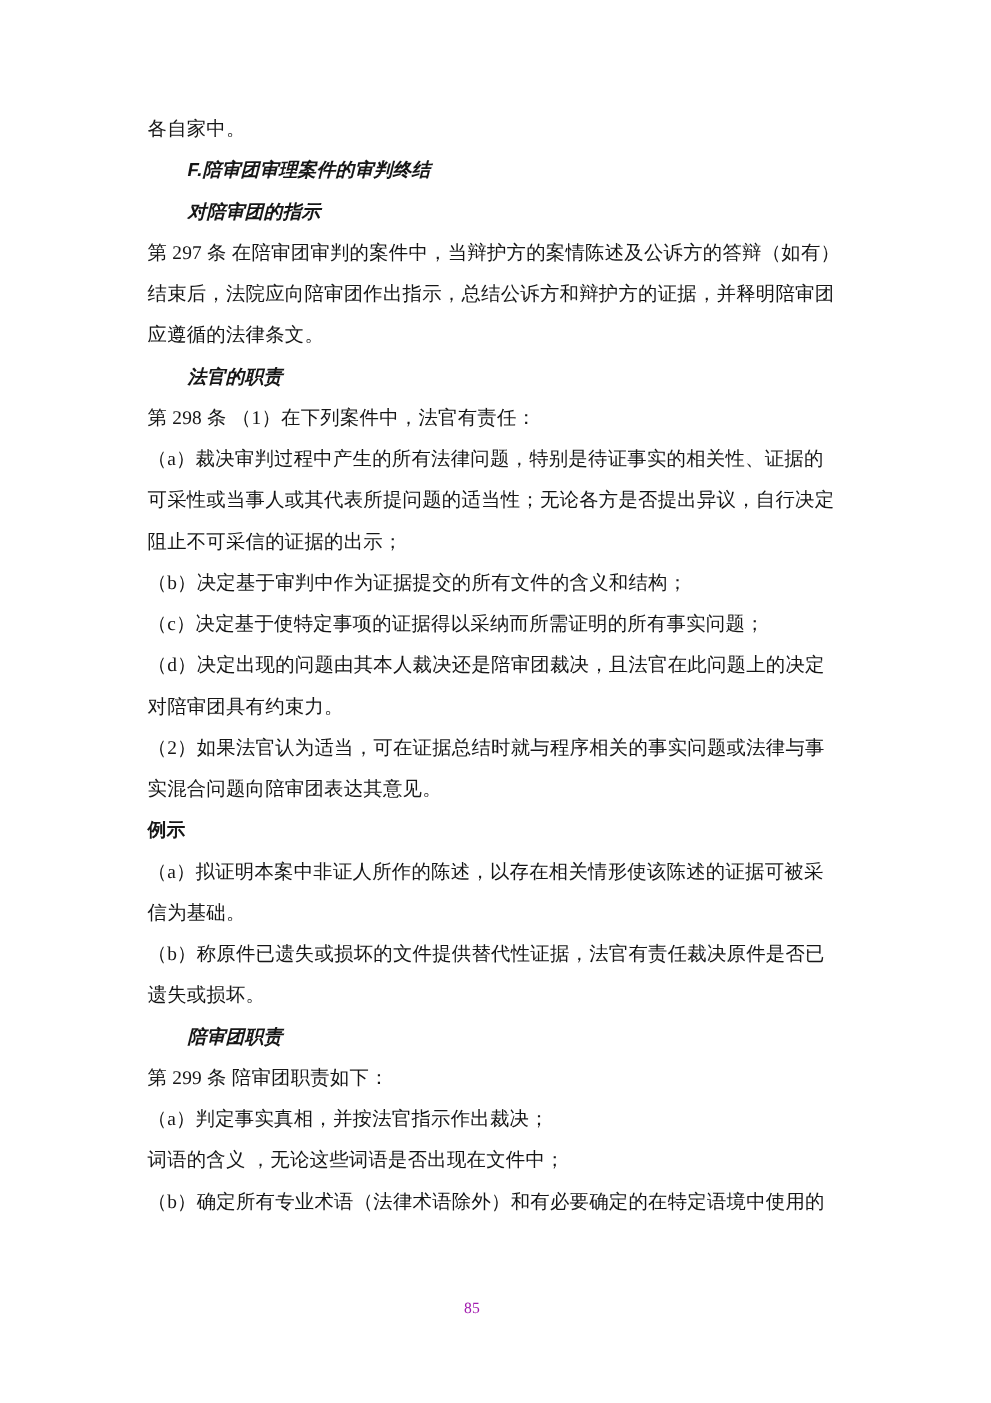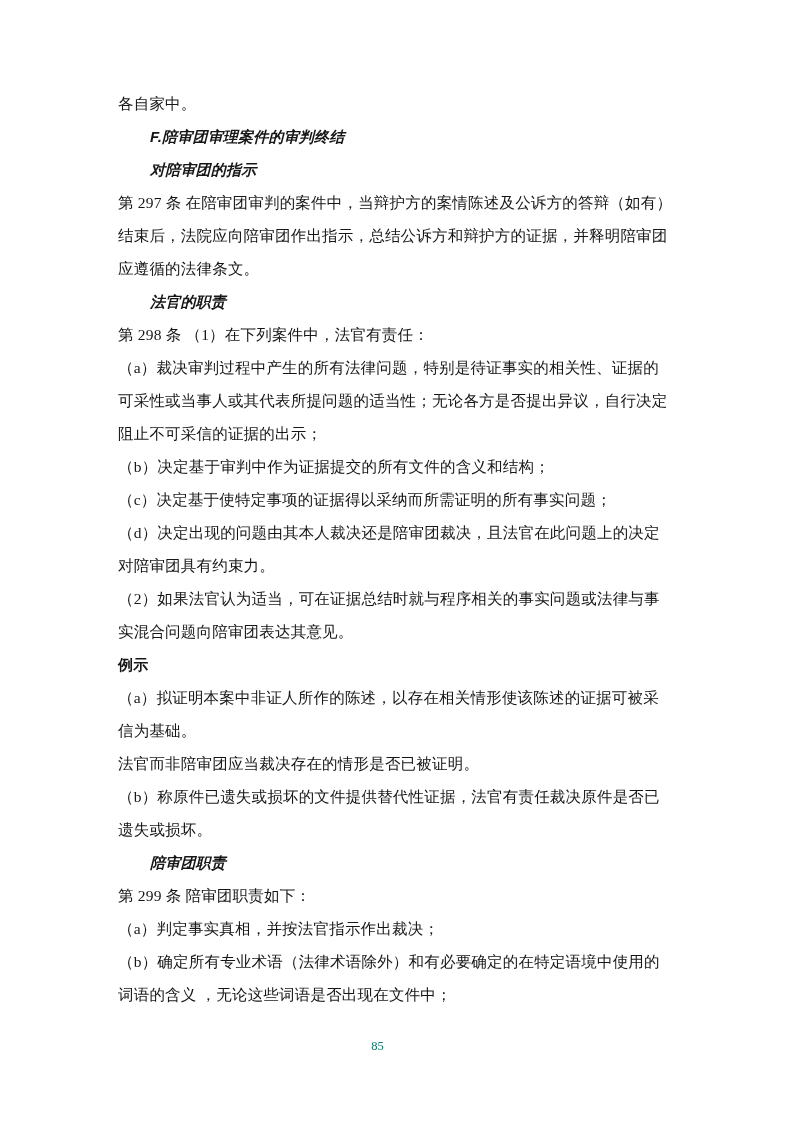--- a/index.html
+++ b/index.html
@@ -37,21 +37,21 @@
     font-size: 15px;
     white-space: normal;
   }
   .footer {
     position: absolute;
     left: 0;
     right: 0;
     top: 1039px;
     text-align: center;
     font-size: 12.5px;
-    color: #0f766e;
+    color: #a21caf;
     padding-left: 8px;
   }
 </style>
 </head>
 <body>
 
 <div class="page">
   <div class="content">
       <div class="line body">各自家中。</div>
       <div class="line heading">F.陪审团审理案件的审判终结</div>
@@ -66,23 +66,22 @@
       <div class="line body">阻止不可采信的证据的出示；</div>
       <div class="line body">（b）决定基于审判中作为证据提交的所有文件的含义和结构；</div>
       <div class="line body">（c）决定基于使特定事项的证据得以采纳而所需证明的所有事实问题；</div>
       <div class="line body">（d）决定出现的问题由其本人裁决还是陪审团裁决，且法官在此问题上的决定</div>
       <div class="line body">对陪审团具有约束力。</div>
       <div class="line body">（2）如果法官认为适当，可在证据总结时就与程序相关的事实问题或法律与事</div>
       <div class="line body">实混合问题向陪审团表达其意见。</div>
       <div class="line center">例示</div>
       <div class="line body">（a）拟证明本案中非证人所作的陈述，以存在相关情形使该陈述的证据可被采</div>
       <div class="line body">信为基础。</div>
-      <div class="line body">法官而非陪审团应当裁决存在的情形是否已被证明。</div>
       <div class="line body">（b）称原件已遗失或损坏的文件提供替代性证据，法官有责任裁决原件是否已</div>
       <div class="line body">遗失或损坏。</div>
       <div class="line heading">陪审团职责</div>
       <div class="line body">第 299 条  陪审团职责如下：</div>
       <div class="line body">（a）判定事实真相，并按法官指示作出裁决；</div>
+      <div class="line body">词语的含义 ，无论这些词语是否出现在文件中；</div>
       <div class="line body">（b）确定所有专业术语（法律术语除外）和有必要确定的在特定语境中使用的</div>
-      <div class="line body">词语的含义 ，无论这些词语是否出现在文件中；</div>
     </div>
   <div class="footer">85</div>
 </div>
 
 </body></html>

